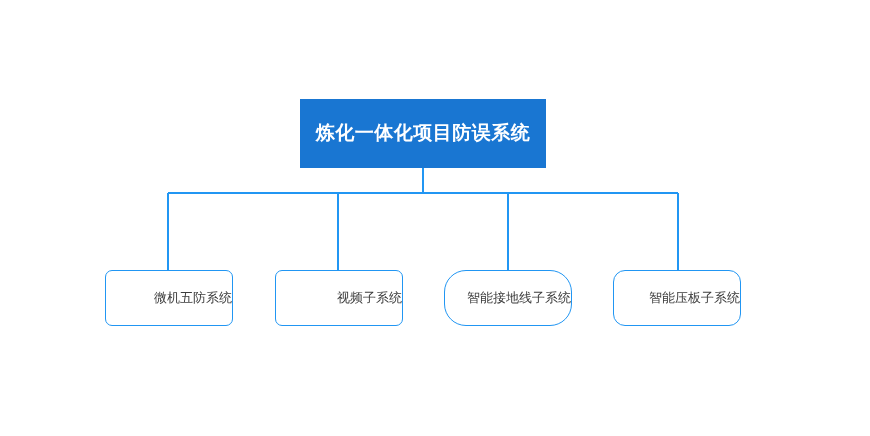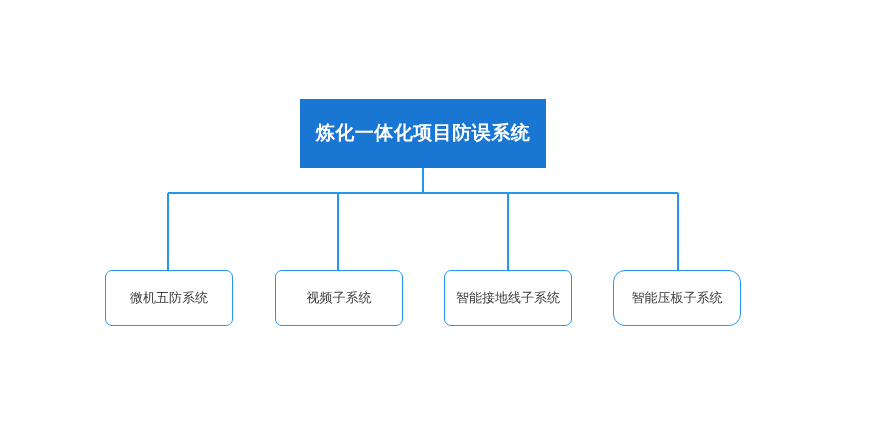--- a/index.html
+++ b/index.html
@@ -44,33 +44,33 @@
   .child-node {
     position: absolute;
     top: 270px;
     width: 128px;
     height: 56px;
     background: #ffffff;
     border: 1.5px solid #2196f3;
     border-radius: 7px;
     display: flex;
     align-items: center;
-    justify-content: center;
+    justify-content: flex-end;
     box-sizing: border-box;
   }
   .child-label {
     color: #3c3c3c;
     font-size: 13px;
     font-weight: normal;
     line-height: 1.2;
     white-space: nowrap;
   }
   .child-0 { left: 105px; }
   .child-1 { left: 275px; }
-  .child-2 { left: 444px; }
+  .child-2 { left: 444px; border-radius: 22px; }
   .child-3 { left: 613px; border-radius: 12px; }
   
   .connector-layer {
     position: absolute;
     left: 0;
     top: 0;
     width: 870px;
     height: 436px;
     pointer-events: none;
   }

